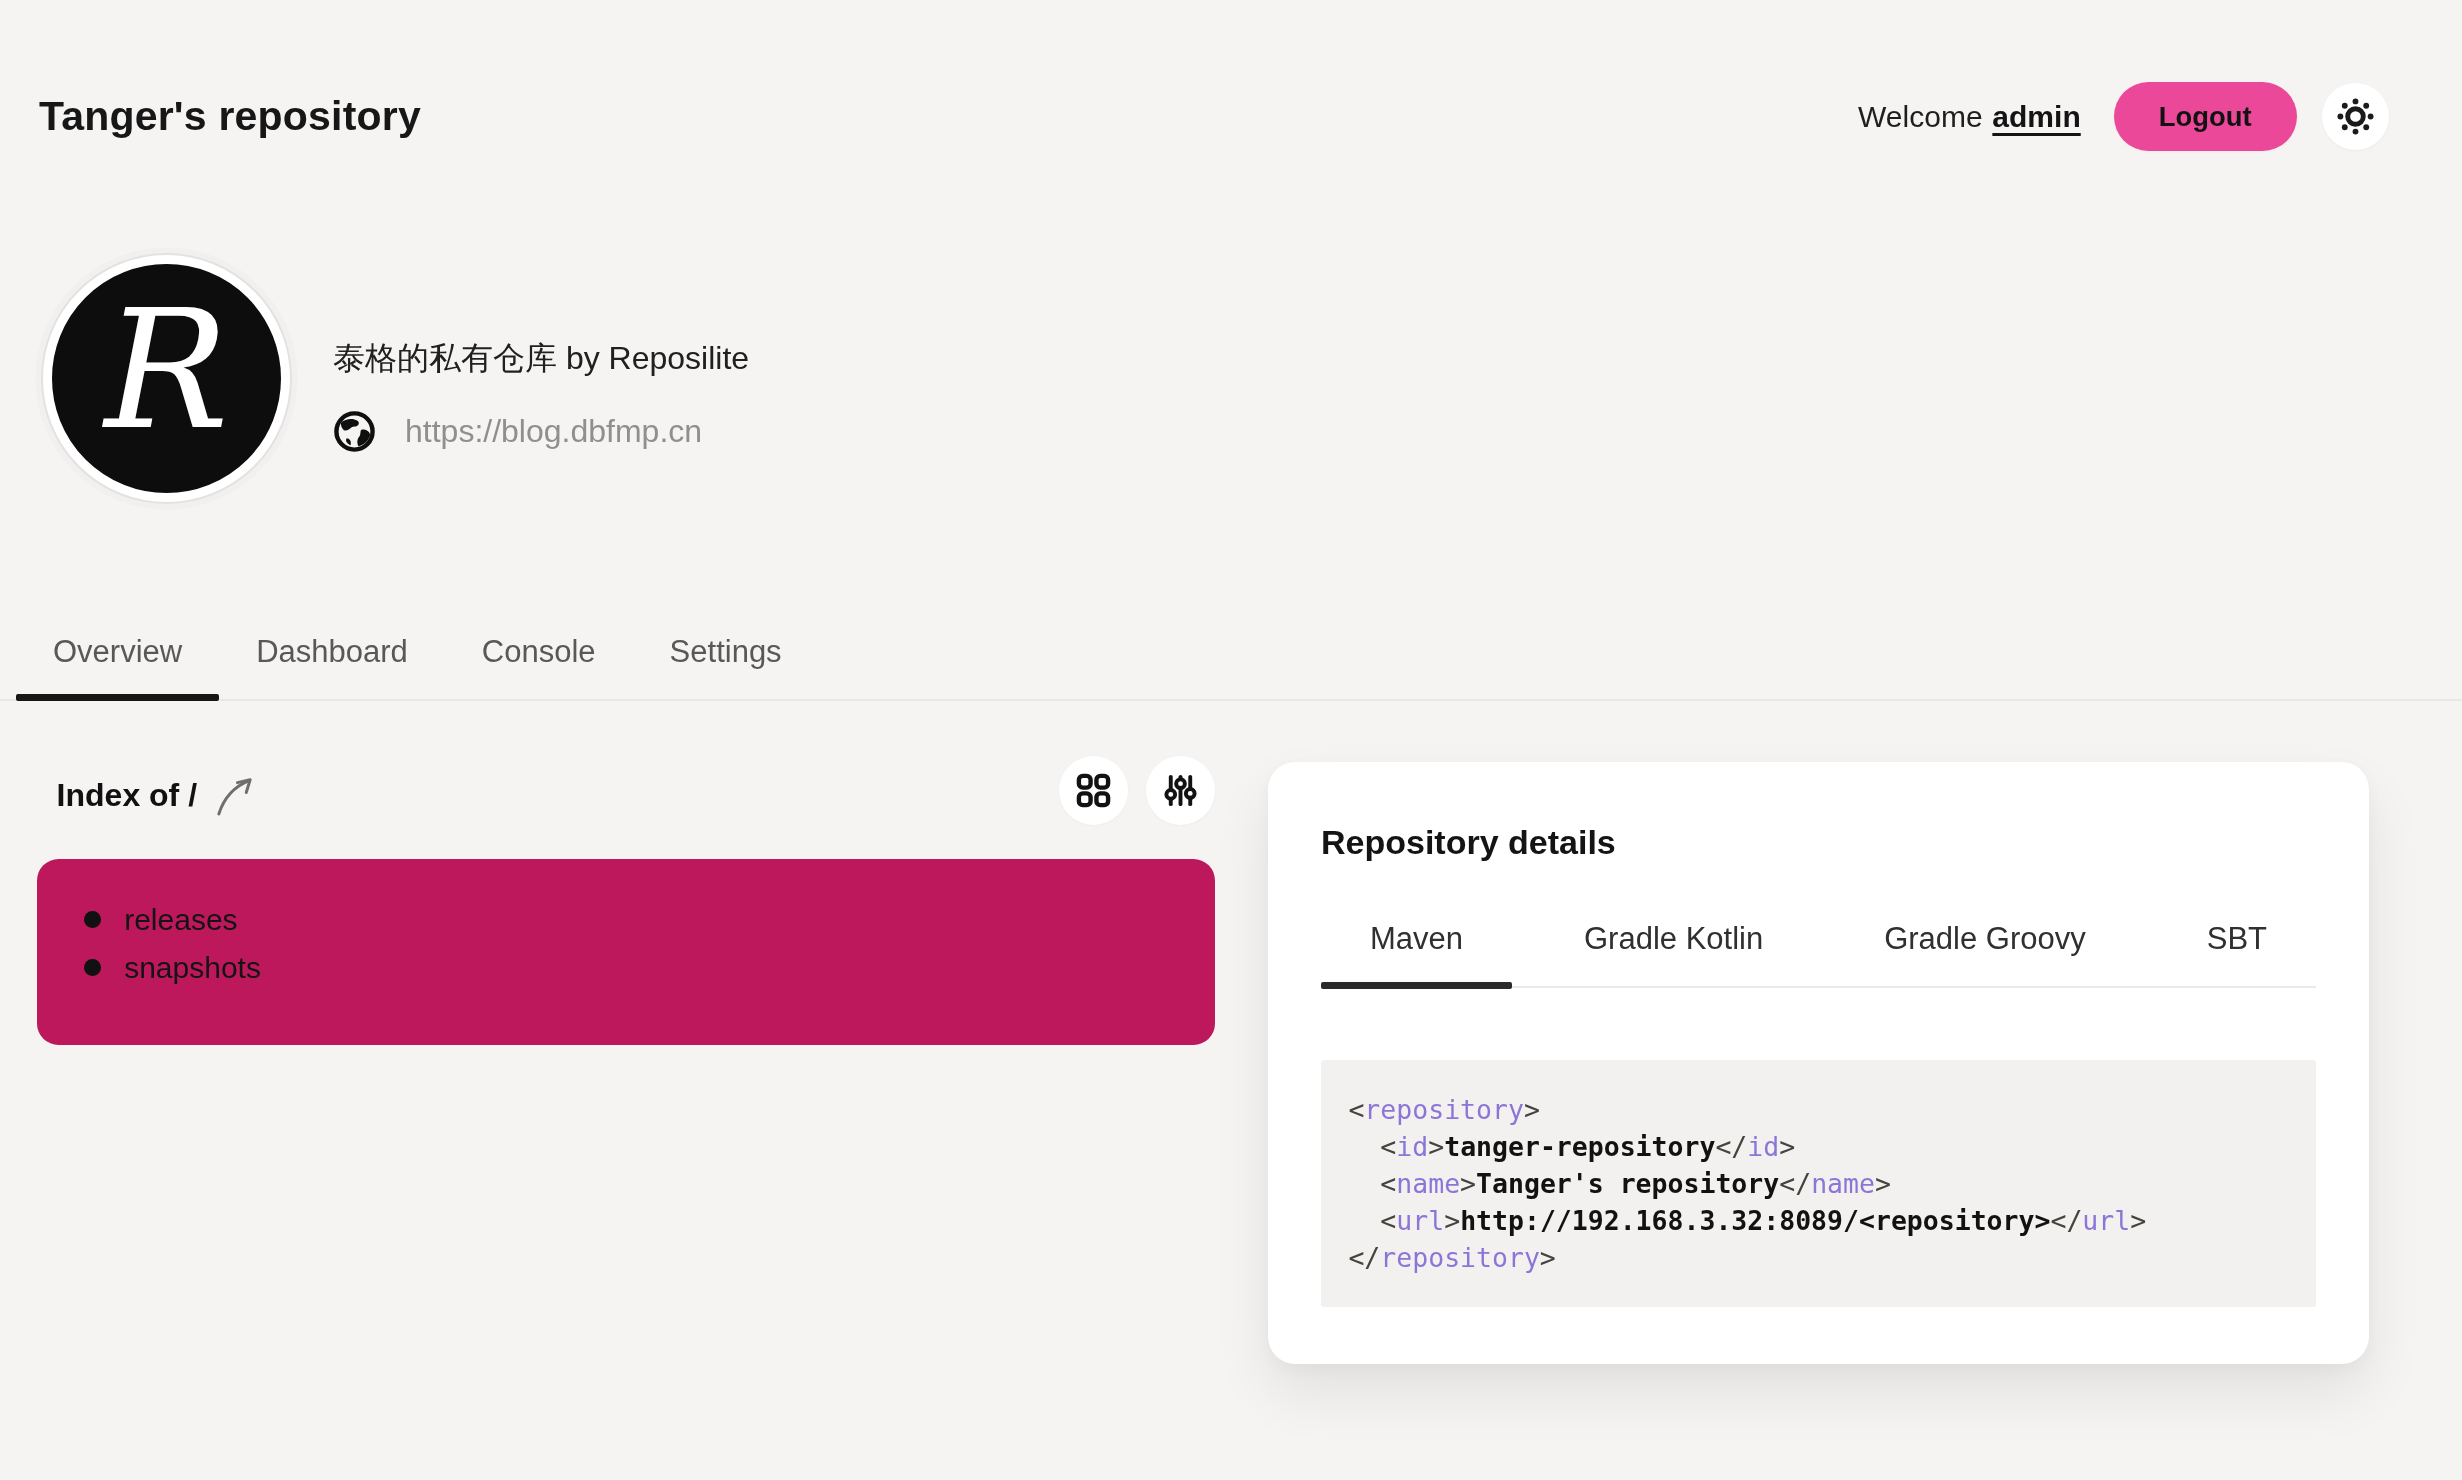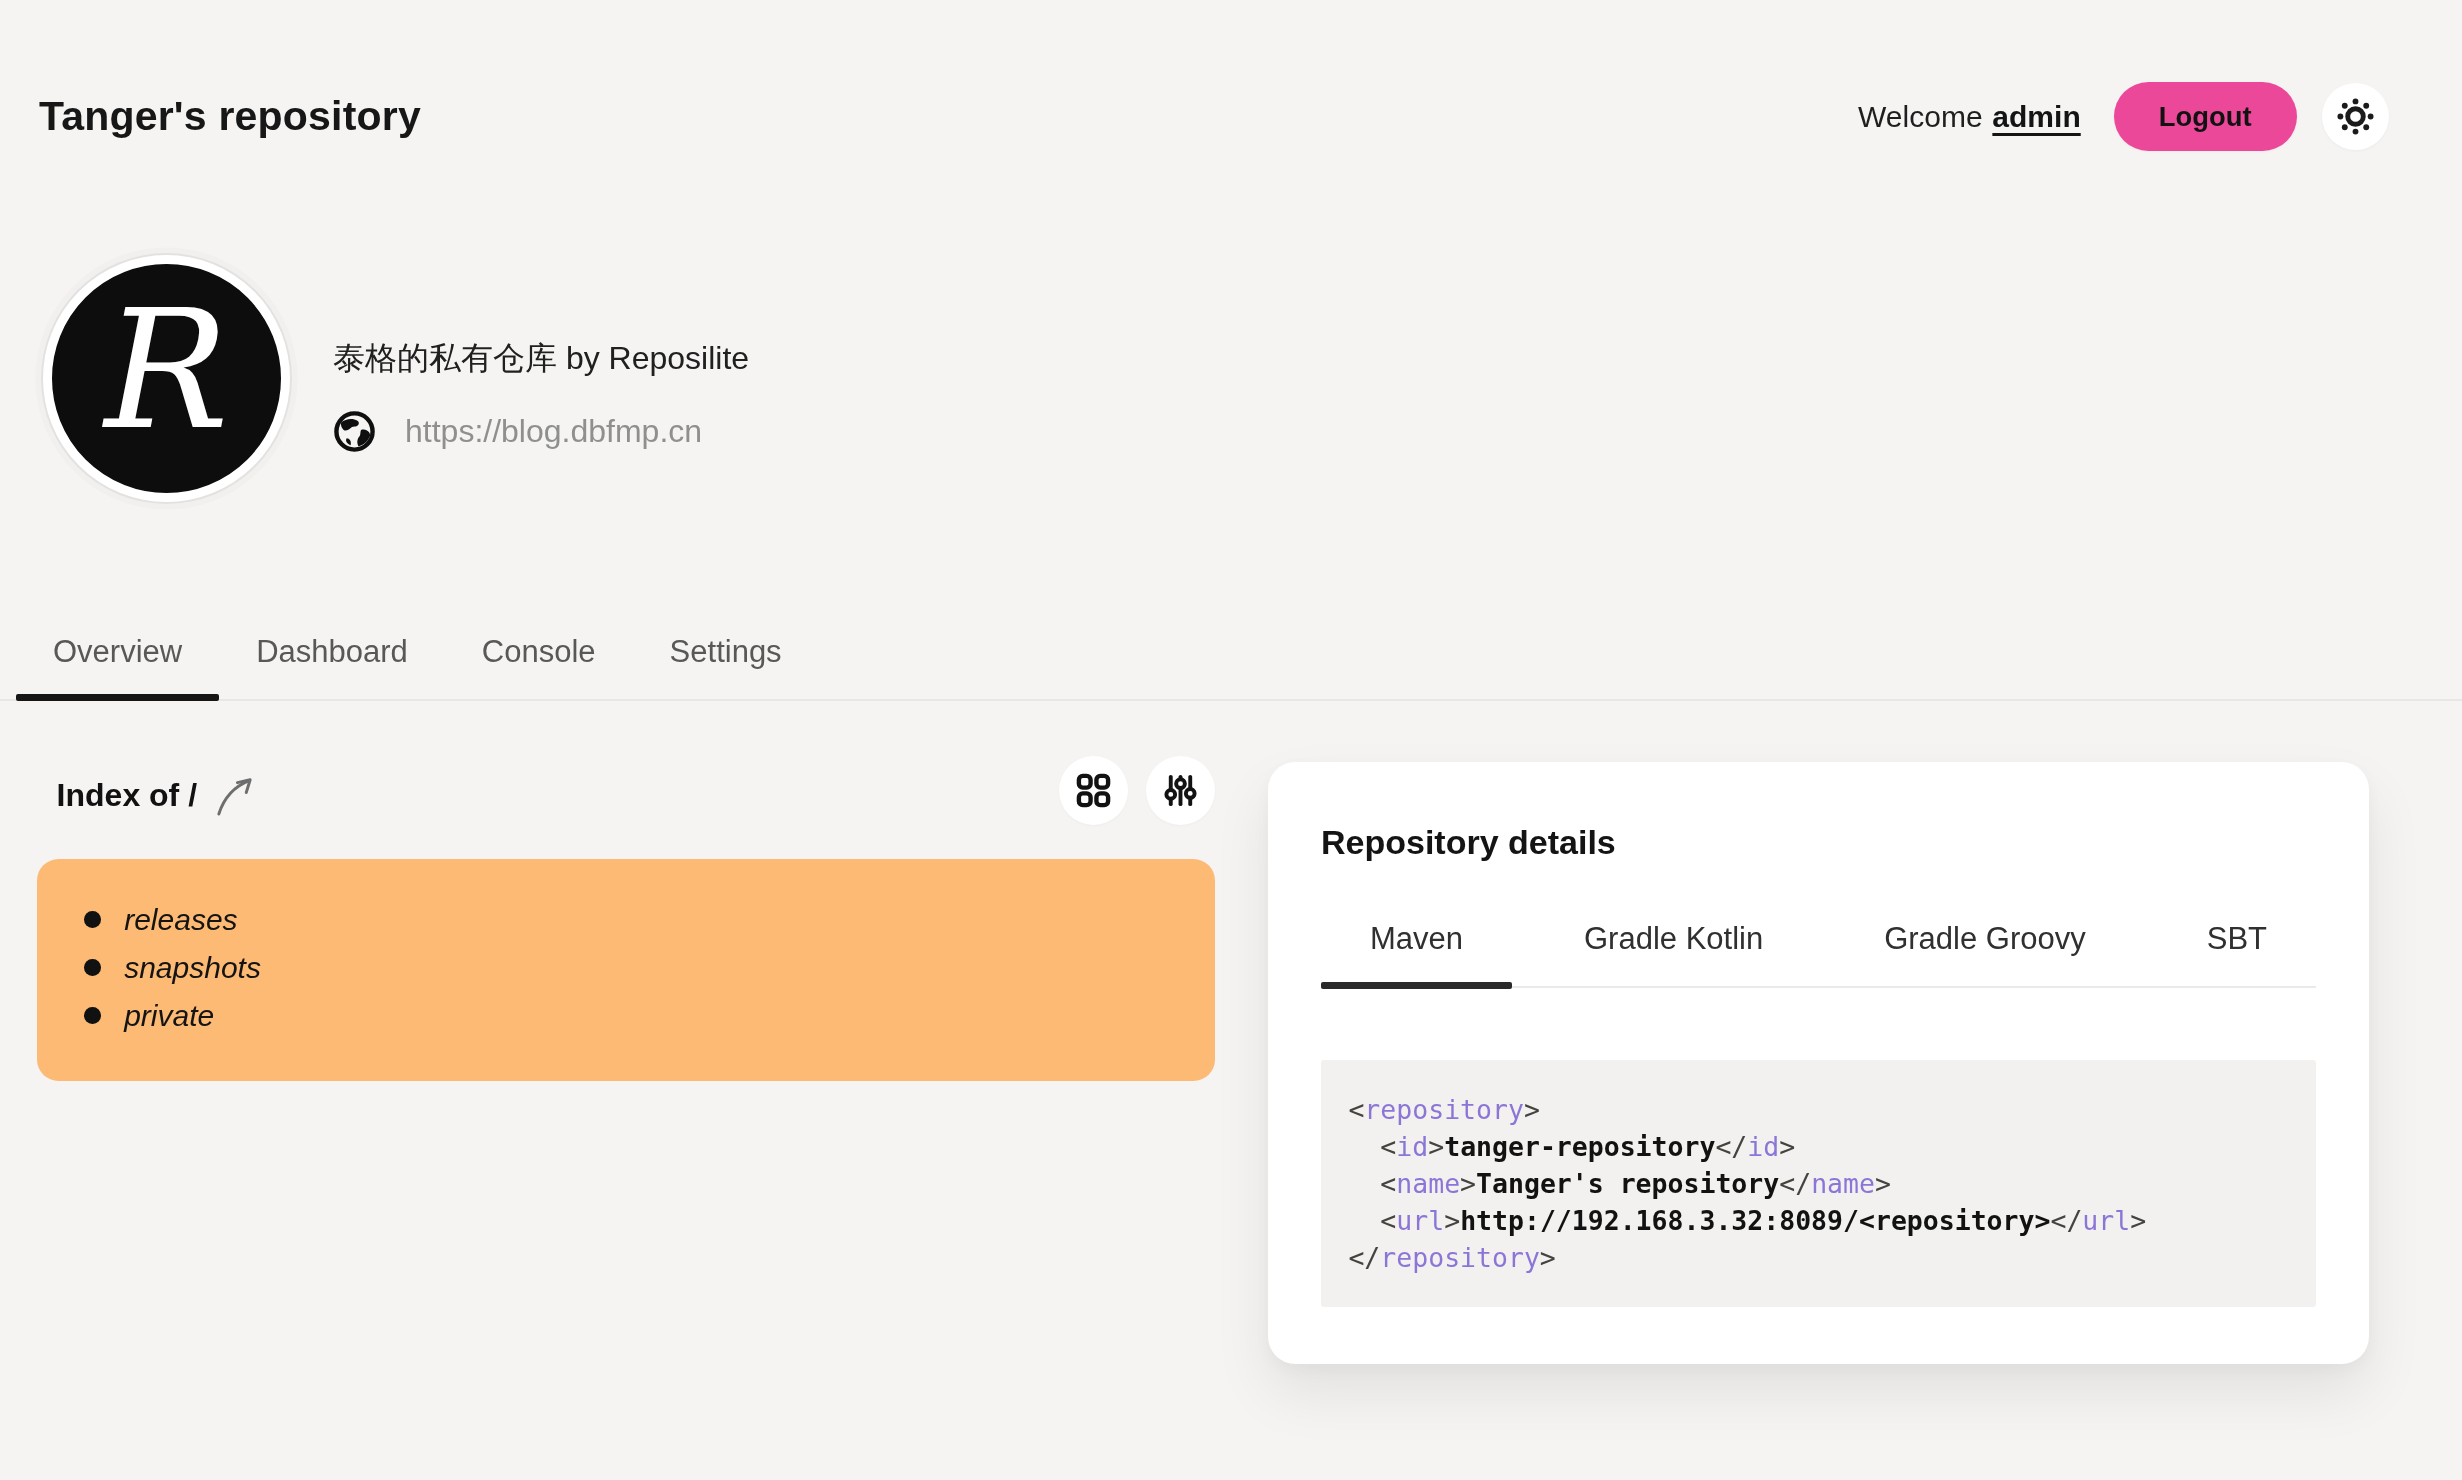--- a/index.html
+++ b/index.html
@@ -72,22 +72,22 @@
   .left-head { display:flex; justify-content:space-between; align-items:center; padding-left:19.6px;text-align:center; }
   .index-heading { display:flex; align-items:flex-end; }
   .index-title { font-size:32px; font-weight:700; color:#111; }
   .up-arrow { margin-left:13.7px; transform:translateY(5.9px); cursor:pointer; }
   .head-actions { display:flex; gap:17.6px; }
   .round-btn {
     width:69px; height:69px; border-radius:50%; border:none; background:#ffffff; cursor:pointer;
     display:flex; align-items:center; justify-content:center; box-shadow:0 1px 2.9px rgba(0,0,0,.03);
   }
   .listing-card {
-    margin-top:34px; background:#fdba74; border-radius:21.6px;
-    padding:37px 39px 41px 47px; min-height:186px;font-style:italic;
+    margin-top:34px; background:#be185d; border-radius:21.6px;
+    padding:37px 39px 41px 47px; min-height:186px;
   }
   .listing-item { display:flex; align-items:center; height:48px; cursor:pointer; }
   .bullet { width:16.7px; height:16.7px; border-radius:50%; background:#111; margin-right:23.5px; flex:0 0 auto; }
   .listing-label { font-size:30px; color:#141414; }
 
   
   .details-card {
     width:1101px; margin-left:53px; margin-top:6.9px;
     background:#ffffff; border-radius:27.4px;
     box-shadow:0 29px 59px rgba(0,0,0,.08), 0 5.9px 15.7px rgba(0,0,0,.03);
@@ -220,24 +220,20 @@
 
     <div class="listing-card">
       <div class="listing-item">
         <span class="bullet"></span>
         <span class="listing-label">releases</span>
       </div>
       <div class="listing-item">
         <span class="bullet"></span>
         <span class="listing-label">snapshots</span>
       </div>
-      <div class="listing-item">
-        <span class="bullet"></span>
-        <span class="listing-label">private</span>
-      </div>
     </div>
   </div>
 
   <aside class="details-card">
     <h2 class="details-title">Repository details</h2>
 
     <div class="detail-tabs">
       <div class="detail-tab active">Maven</div>
       <div class="detail-tab">Gradle Kotlin</div>
       <div class="detail-tab">Gradle Groovy</div>

